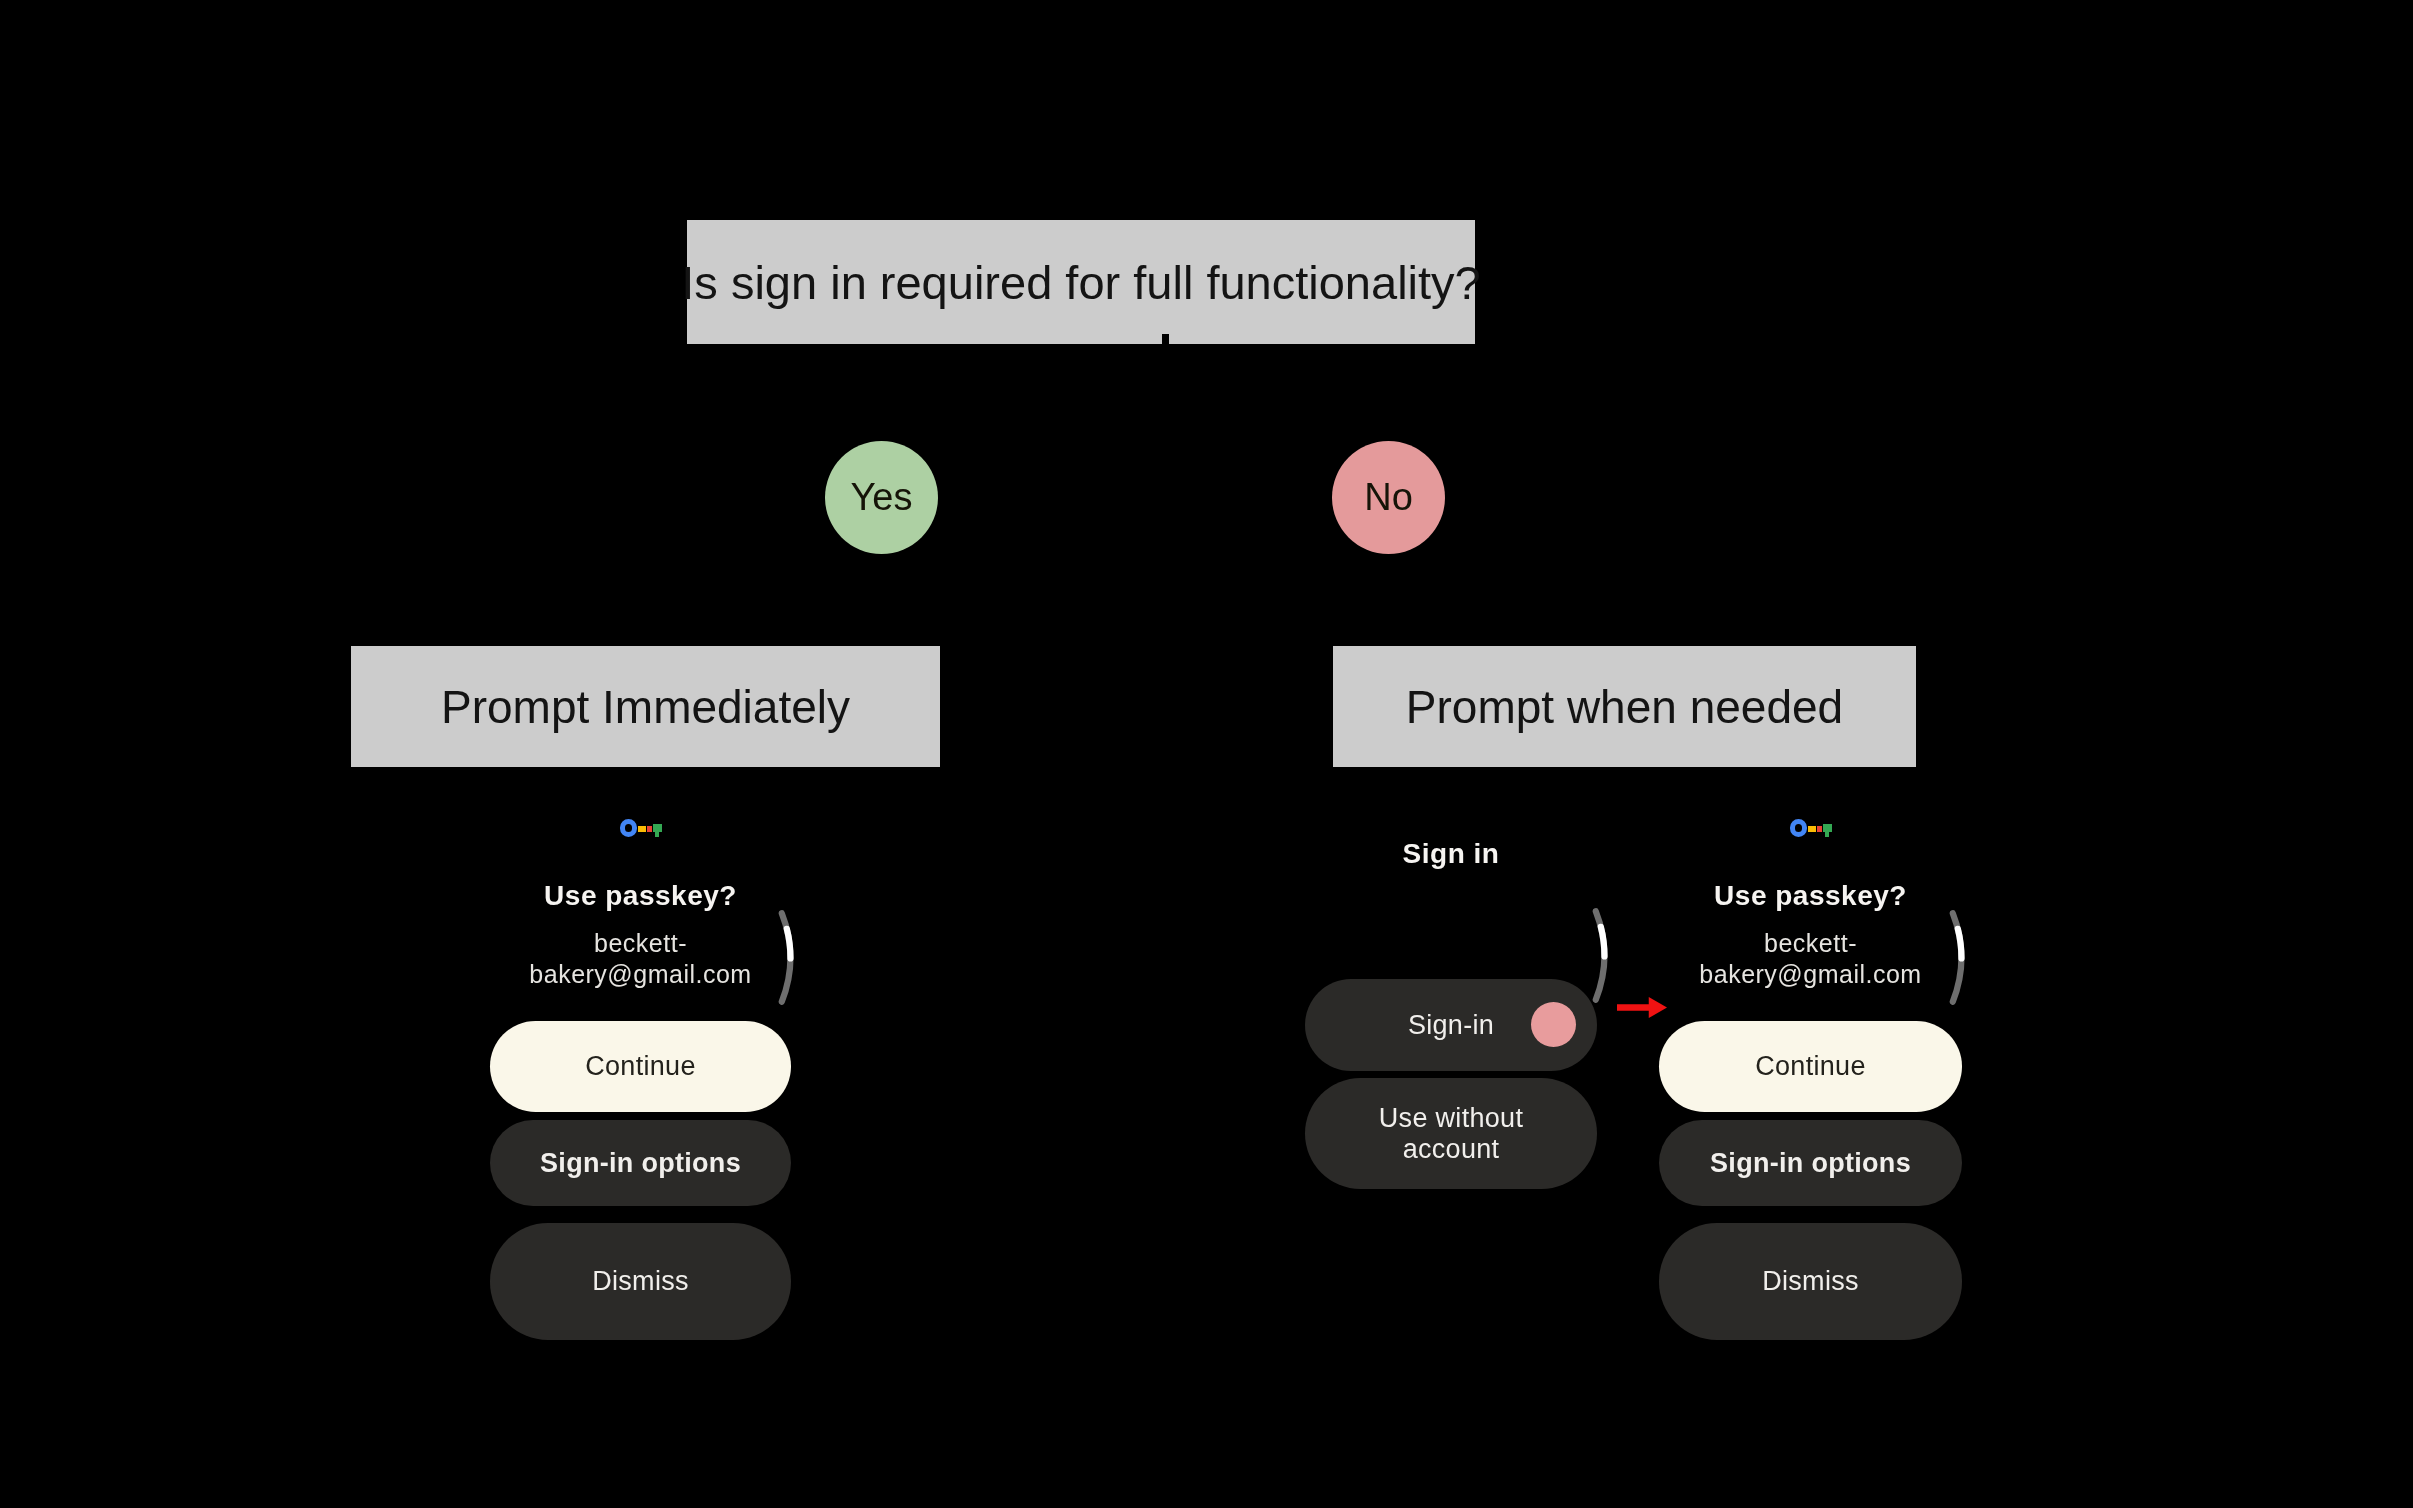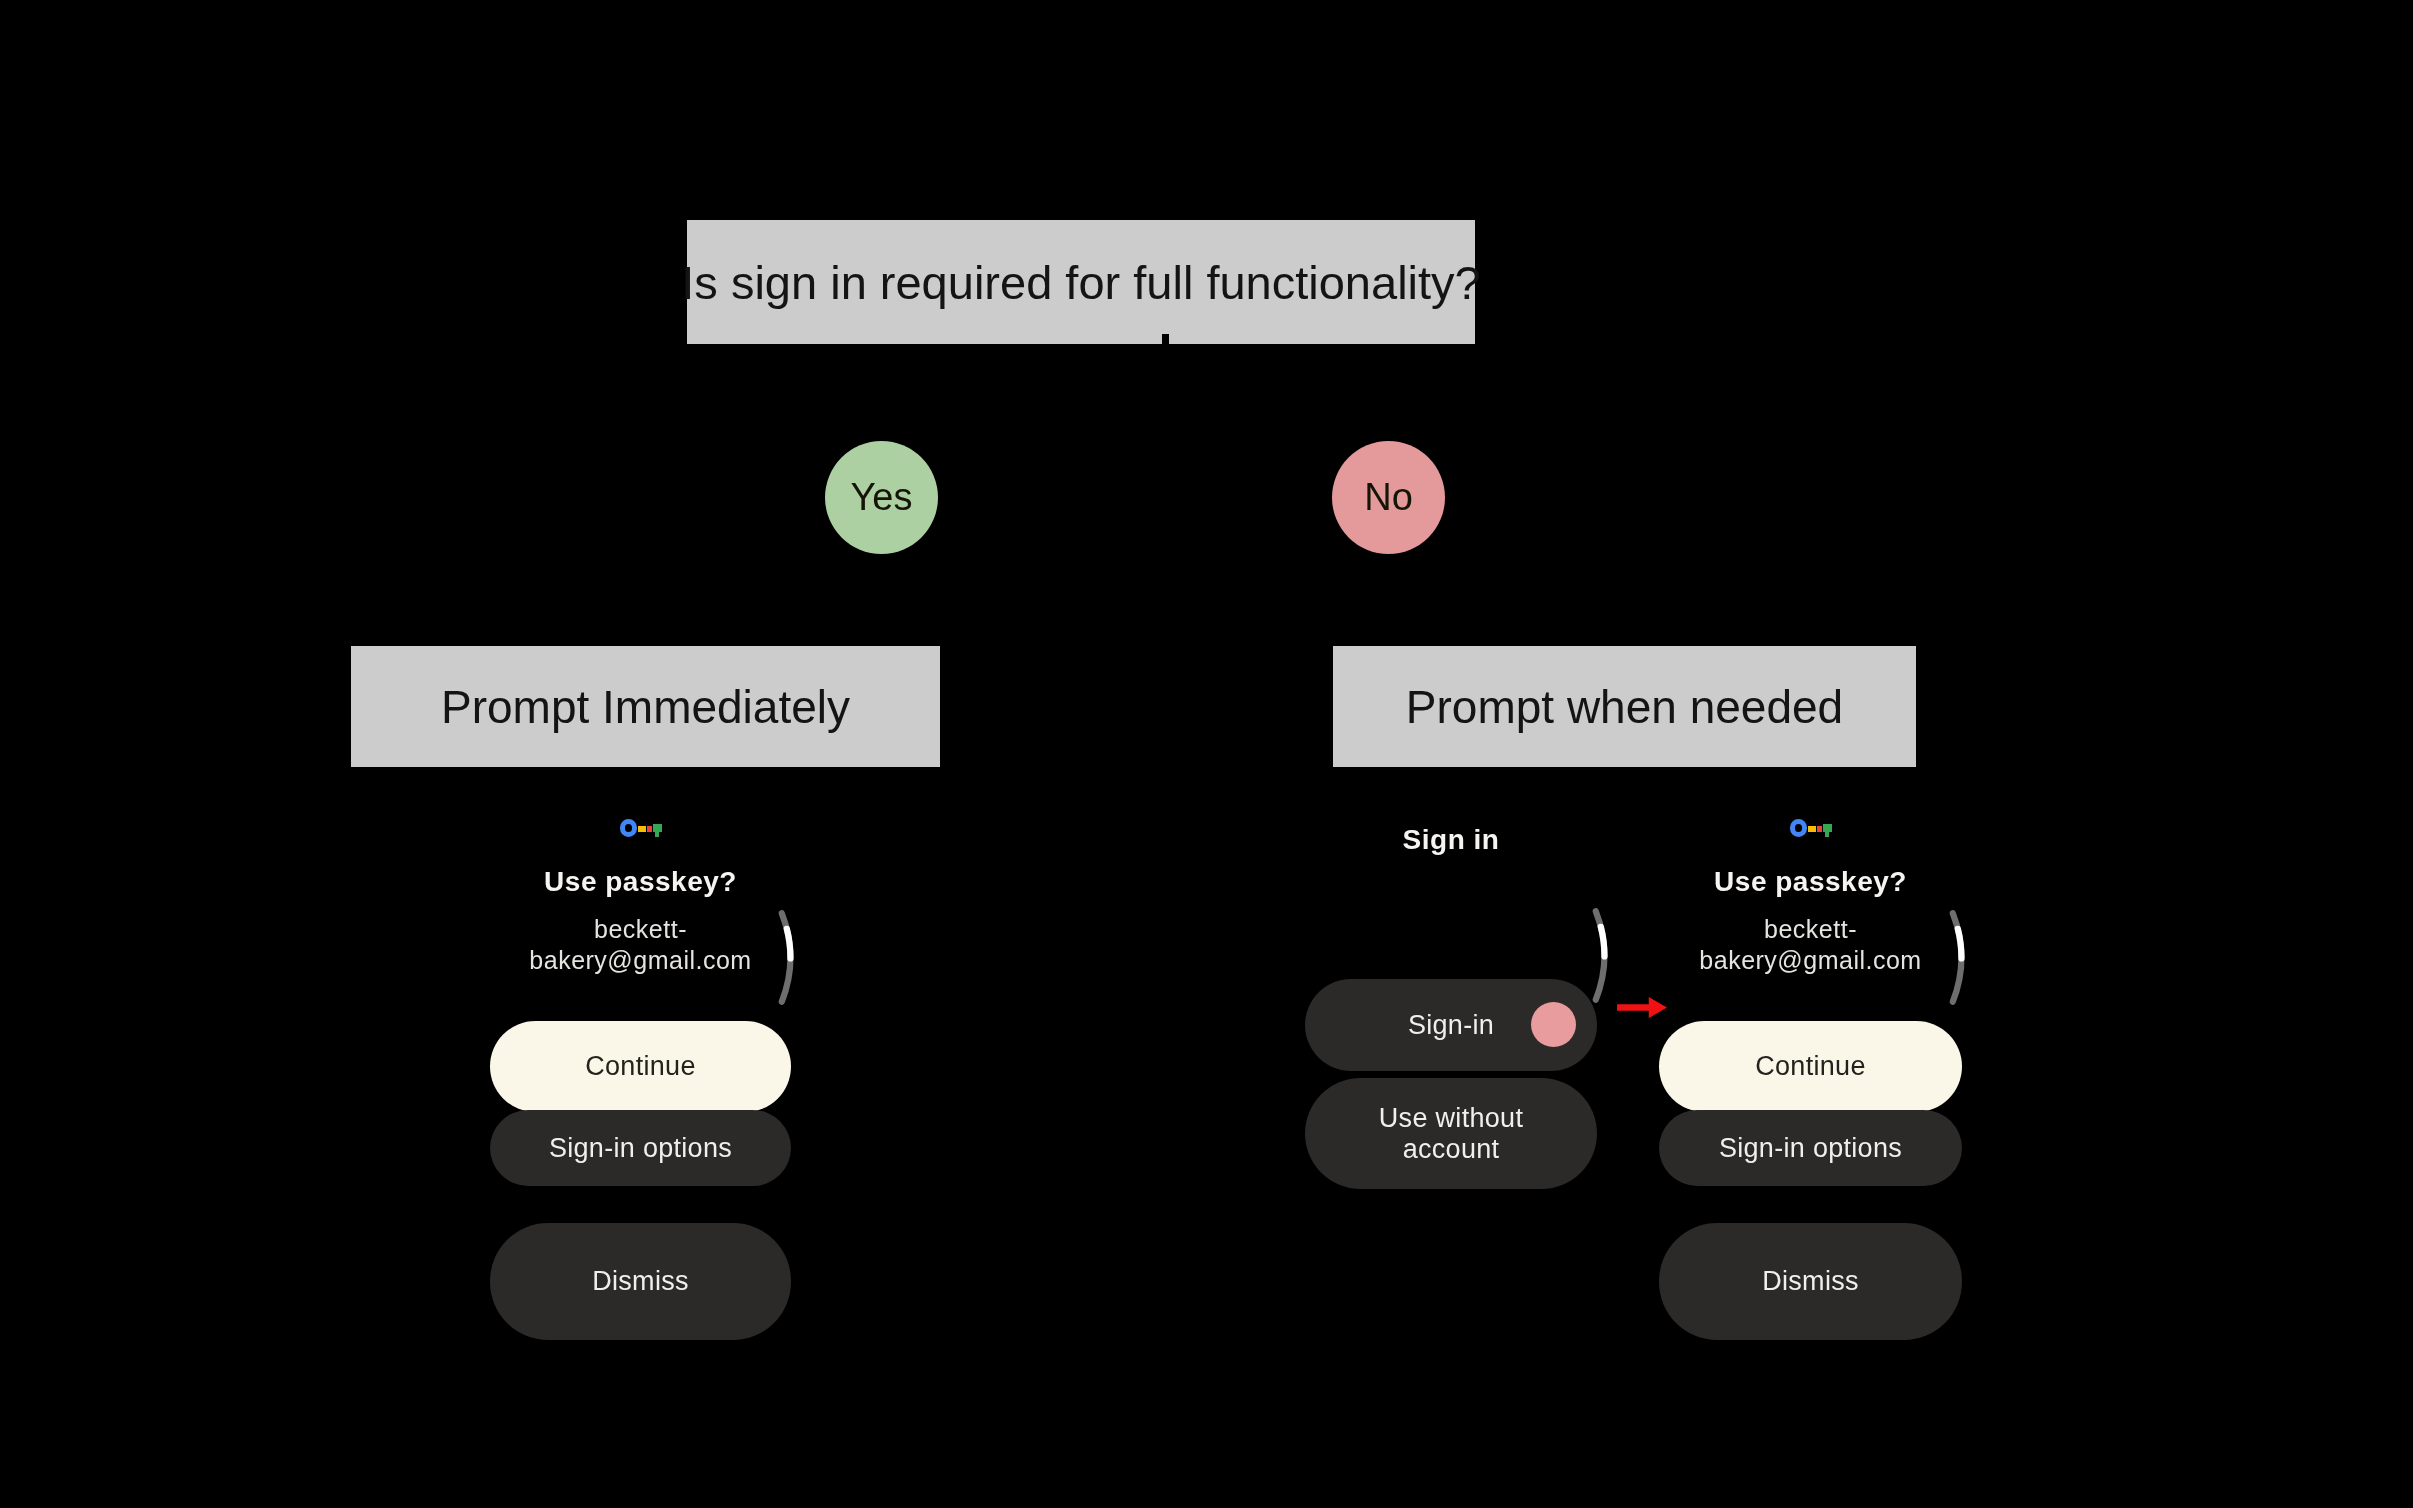--- a/index.html
+++ b/index.html
@@ -26,35 +26,35 @@
   
   .stub{position:absolute;background:#000;}
   #stub-title{left:1162px;top:334px;width:6.8px;height:11.6px;}
   #stub-branch-left{left:643px;top:639px;width:5.8px;height:12.6px;}
   #stub-branch-right{left:1622px;top:639px;width:5.8px;height:12.6px;}
   
   .watch{position:absolute;}
   #watch-left{left:490px;top:816px;width:301px;height:475px;}
   #watch-signin{left:1305px;top:816px;width:292px;height:386px;}
   #watch-right{left:1659px;top:816px;width:303px;height:475px;}
-  .center-text{position:absolute;left:0;width:100%;text-align:center;}
+  .center-text{position:absolute;left:0;width:100%;text-align:center;margin-top:14px;}
   .line{display:block;}
   .pk-title{top:50px;font-size:28px;font-weight:700;color:var(--title-text,#f6f4f1);letter-spacing:0.5px;}
   .pk-account{top:98px;font-size:25px;line-height:31px;color:var(--muted-text,#e6e4e0);letter-spacing:0.5px;}
   .si-title{top:7.7px;font-size:28px;font-weight:700;color:var(--title-text,#f6f4f1);letter-spacing:0.5px;}
   .si-subtitle{top:60px;font-size:25px;line-height:33px;color:var(--muted-text,#e6e4e0);}
   .btn{
     position:absolute;left:0;width:100%;border-radius:58px;
     display:flex;align-items:center;justify-content:center;
     font-size:27px;font-weight:500;letter-spacing:0.3px;cursor:pointer;margin-top:23px;
   }
   .btn.cream{background:var(--cream,#faf7e9);color:var(--cream-text,#23221c);}
   .btn.dark{background:var(--dark-pill,#2b2a28);color:var(--pill-text,#f1efec);}
   .btn-continue{top:182px;height:91px;}
-  .btn-signin-options{top:271px;height:76px;}
+  .btn-signin-options{top:281px;height:86px;font-weight:bold;}
   .btn-dismiss{top:384px;height:117px;}
   .btn-signin{top:140px;height:92px;}
   .btn-use-without{top:239px;height:111px;line-height:31px;flex-direction:column;}
   .tap-circle{
     position:absolute;right:21px;top:23px;width:45px;height:45px;border-radius:50%;
     background:var(--tap-pink,#e89c9d);
   }
   
   .pk-icon{position:absolute;left:50%;transform:translateX(-50%);top:2.9px;width:42px;height:19.3px;}
   .pk-icon span{position:absolute;}

